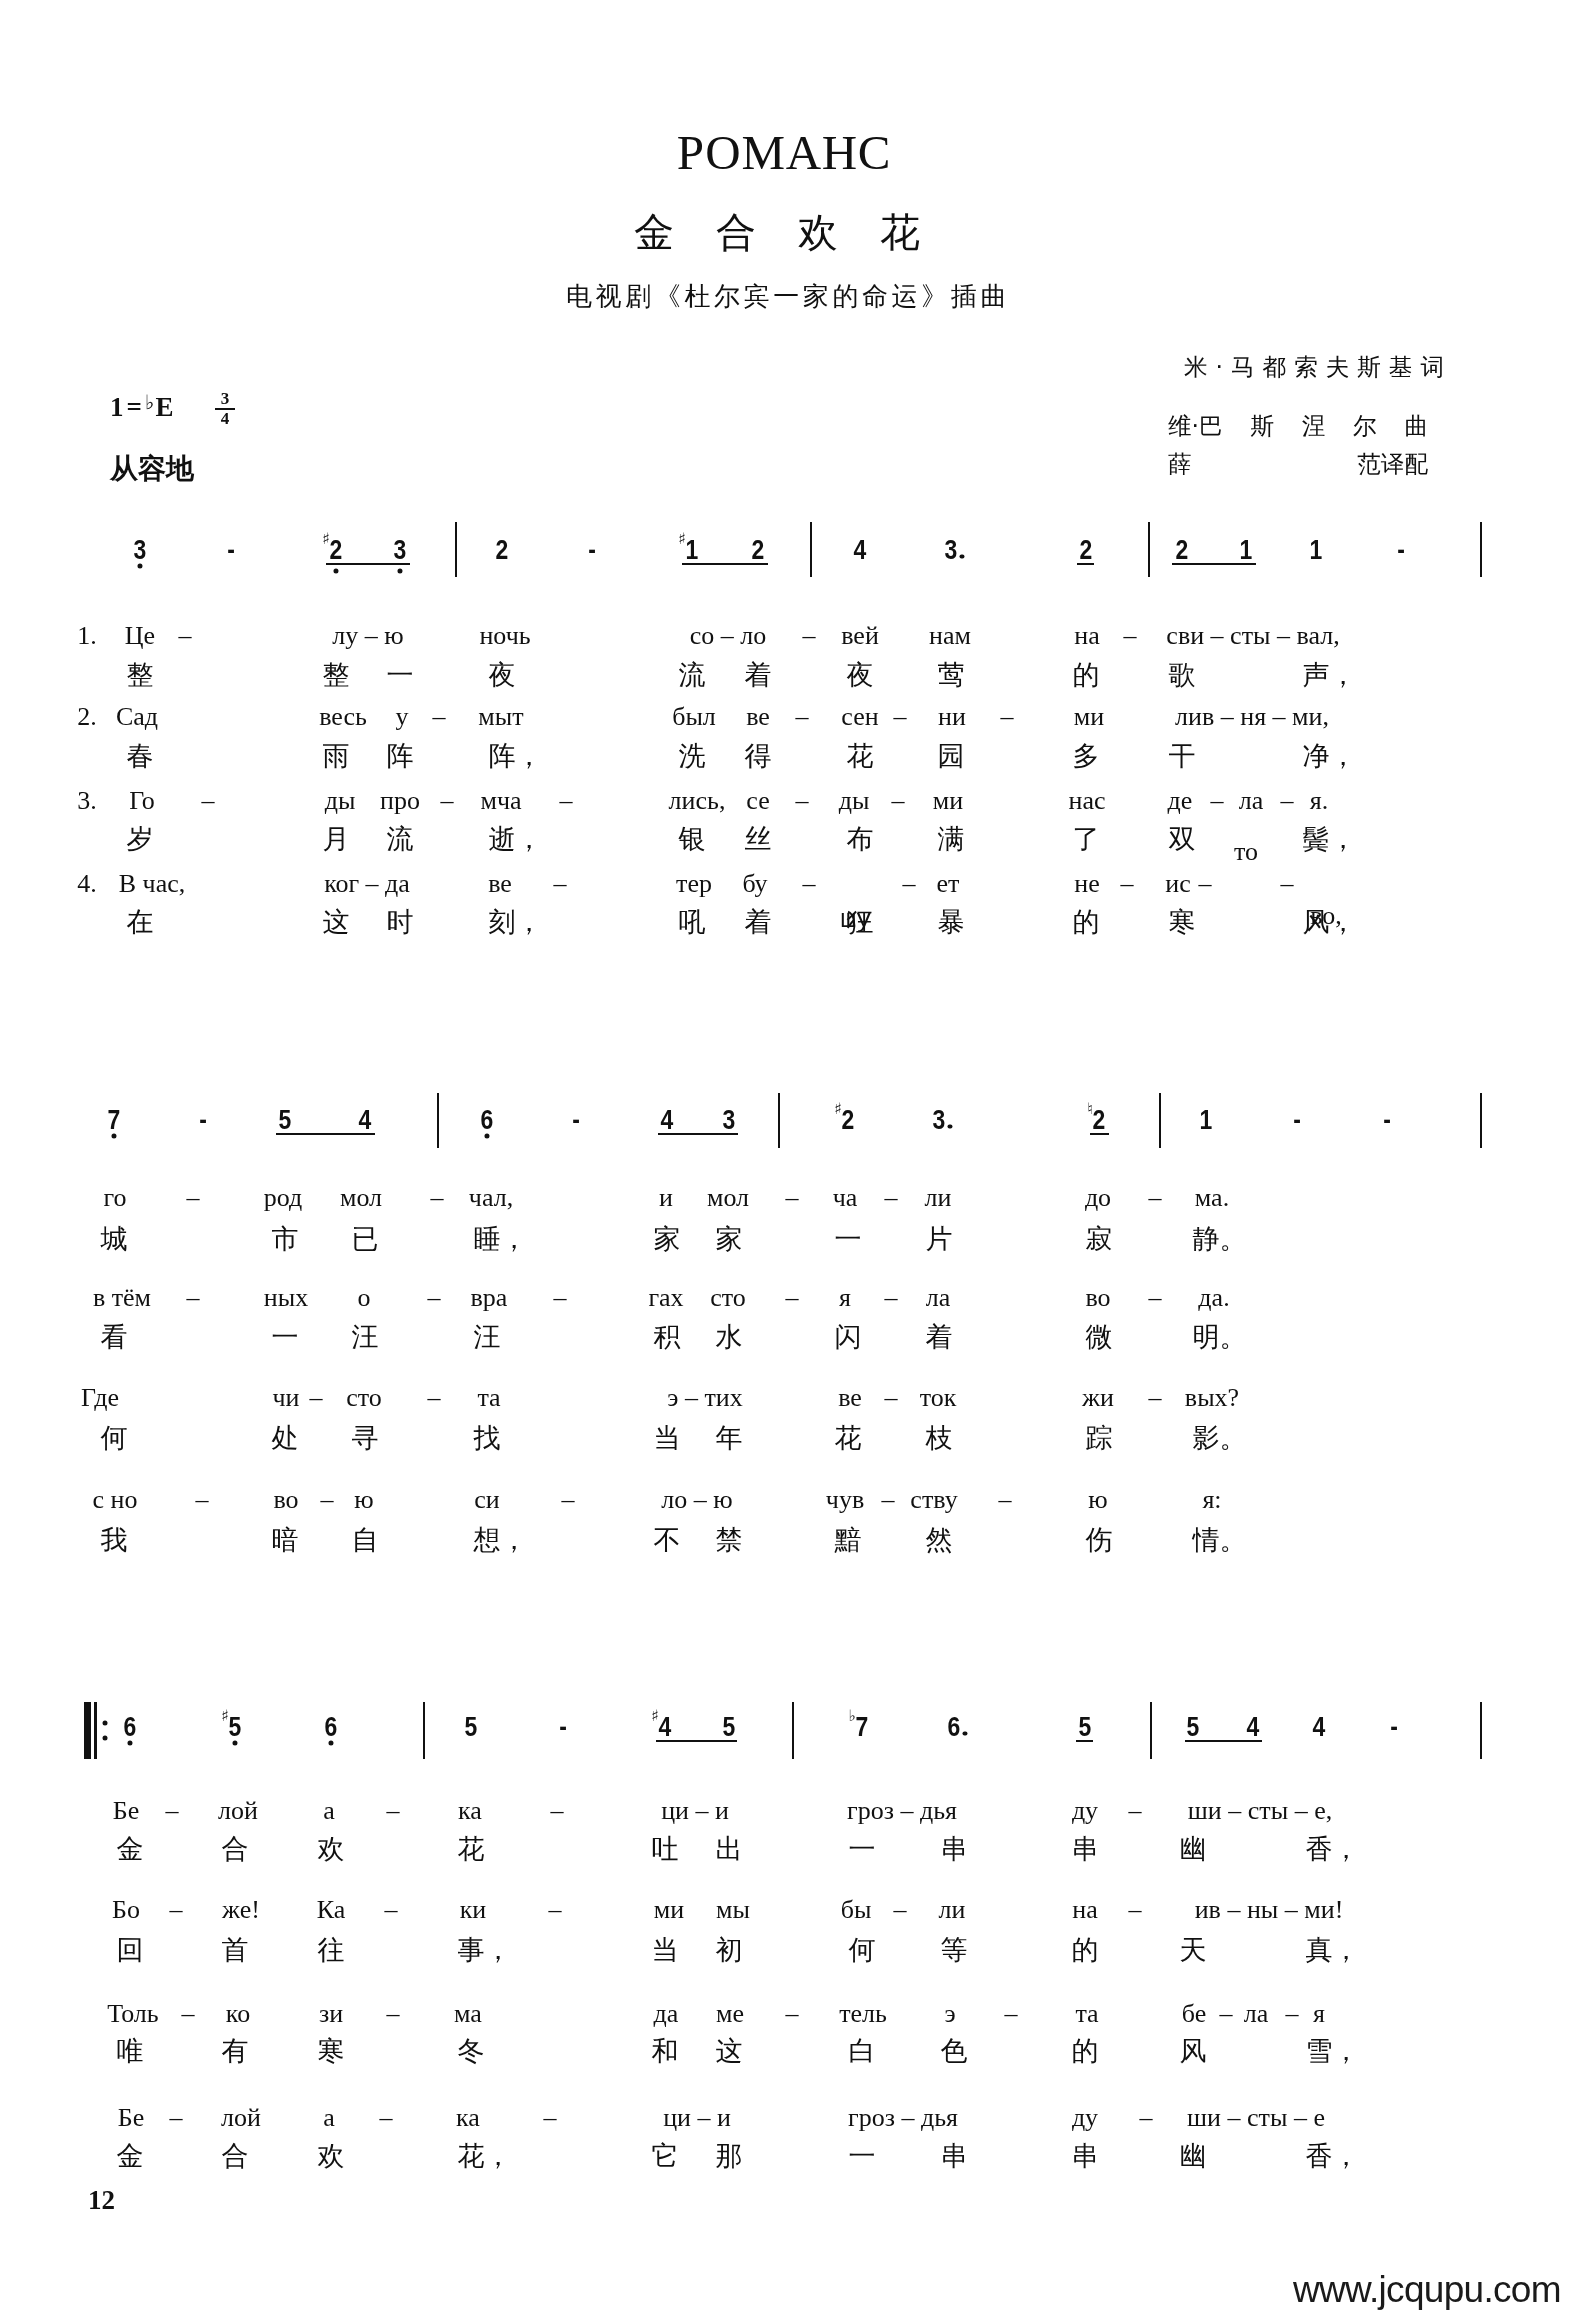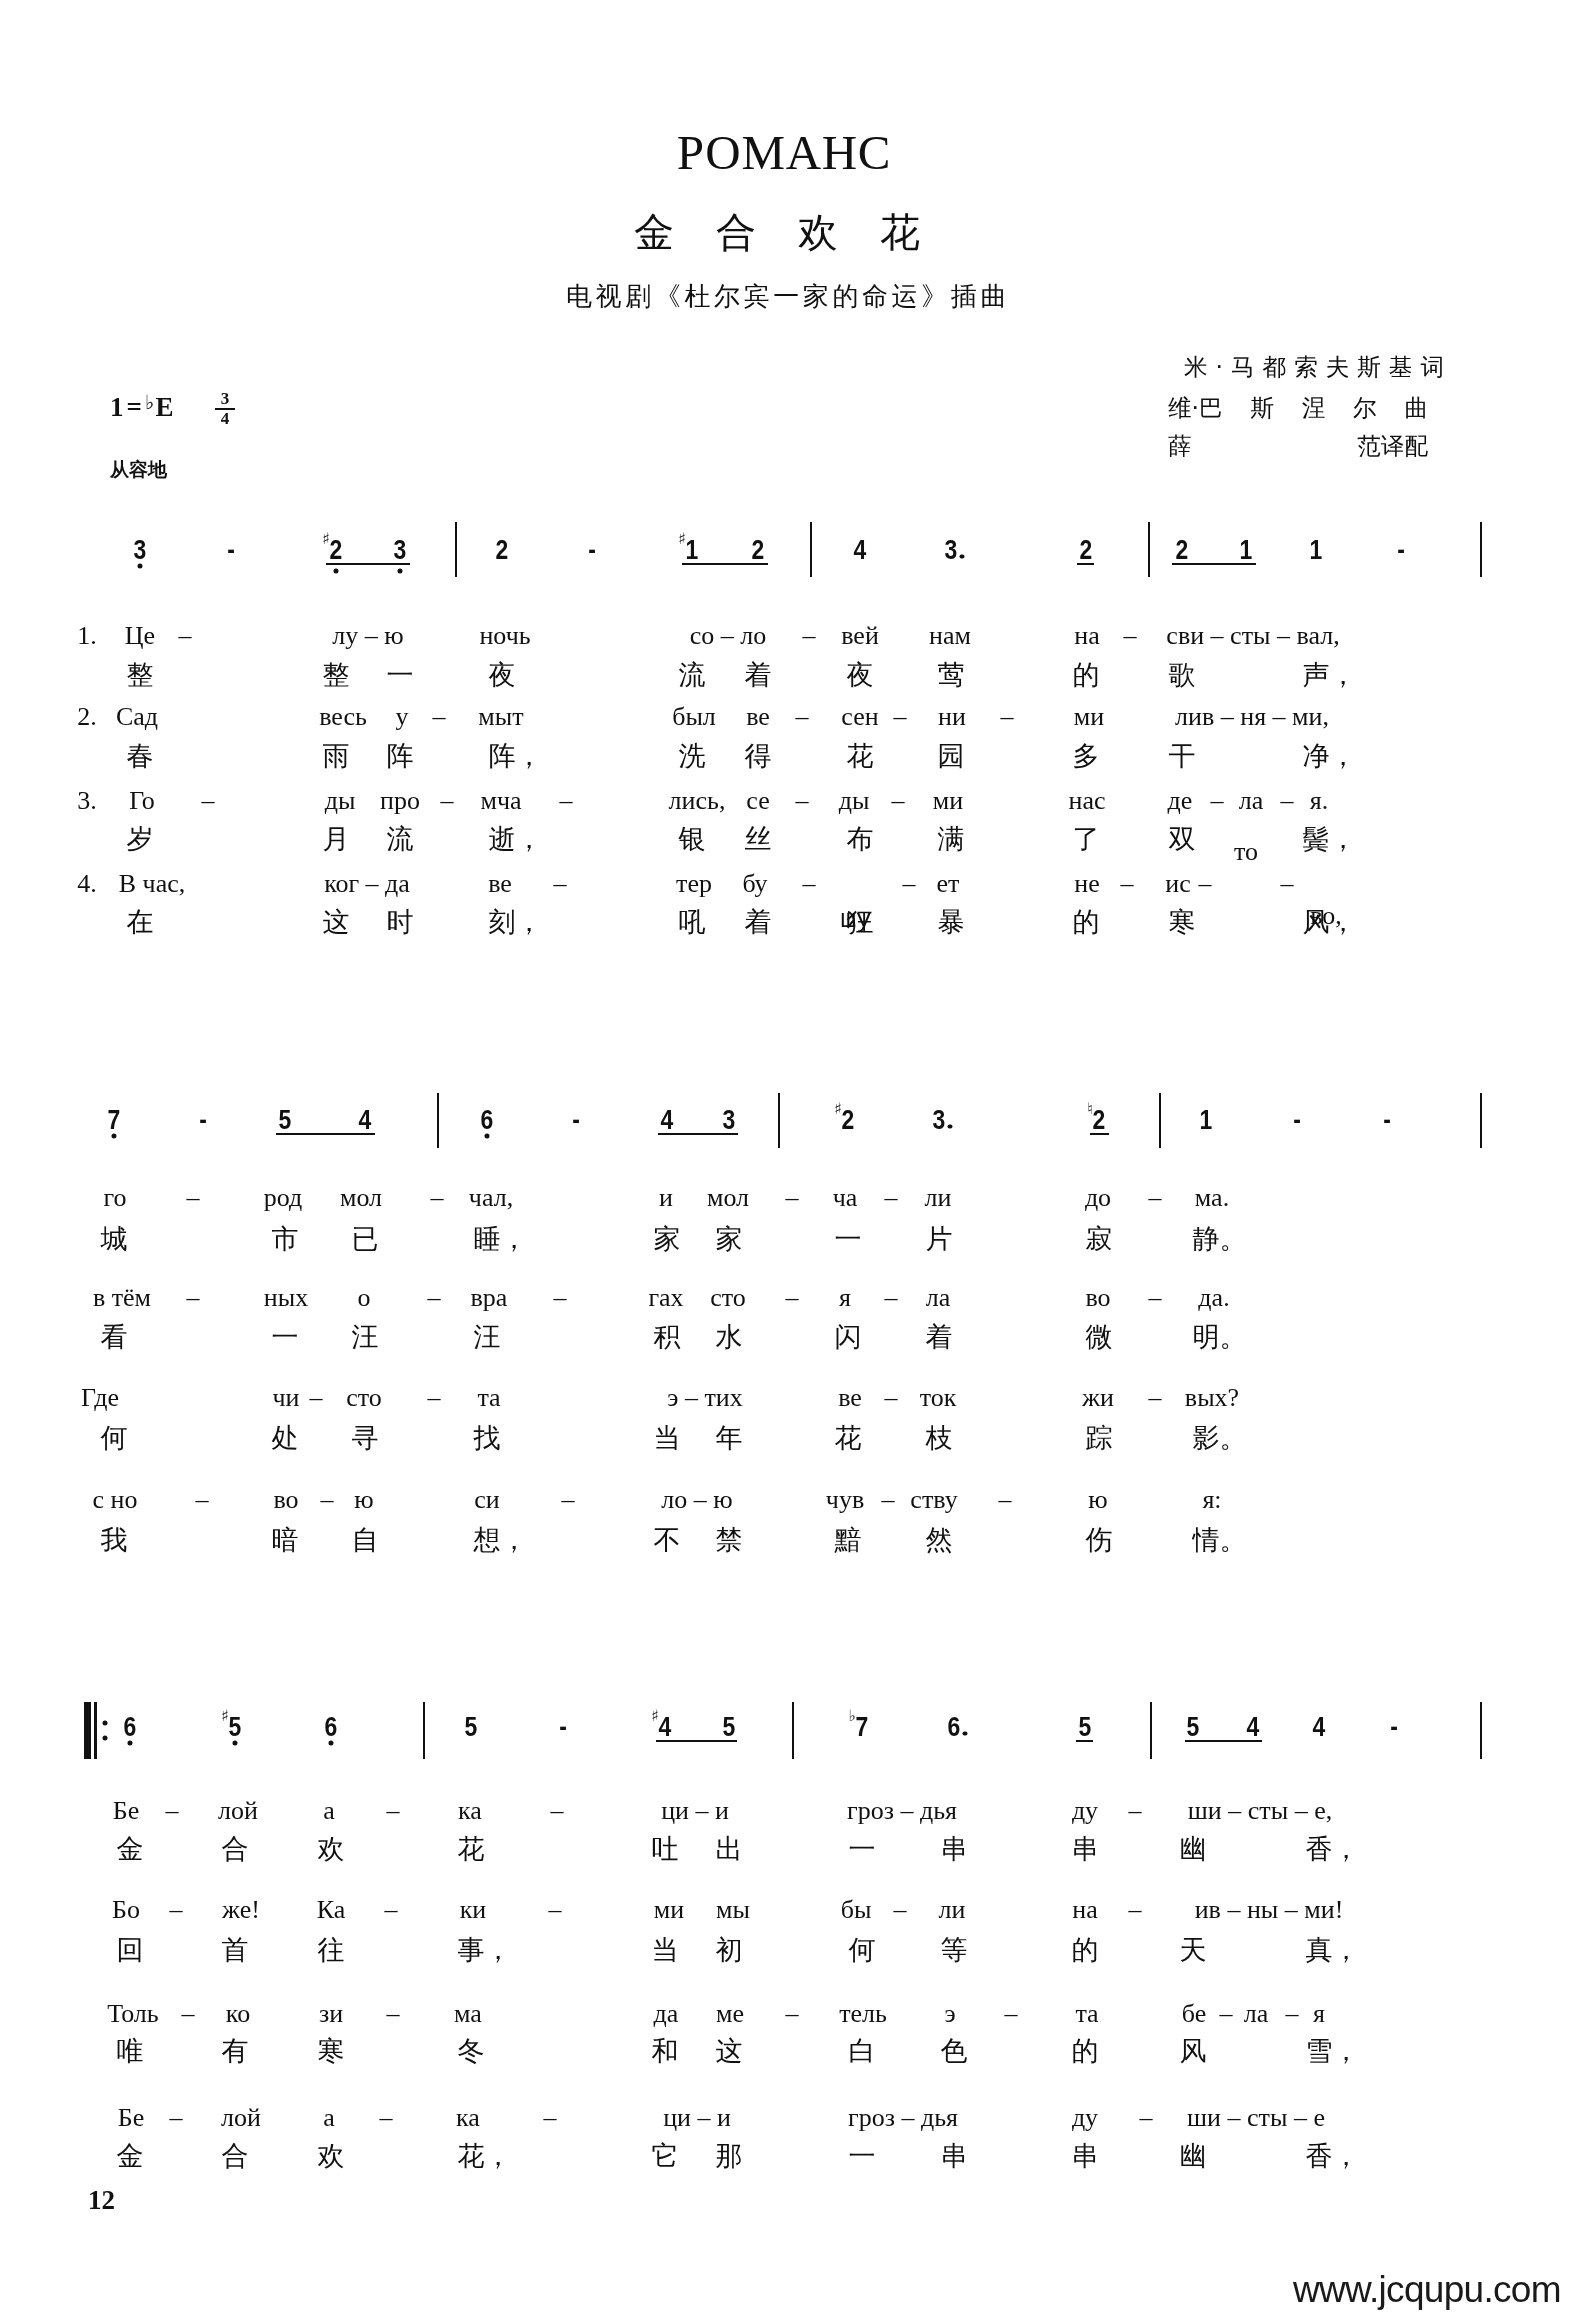--- a/index.html
+++ b/index.html
@@ -8,24 +8,24 @@
 
   
   .title-ru { left: 784px; top: 152px; transform: translate(-50%, -50%); font-family: "Liberation Serif", serif; font-size: 49px; line-height: 1; letter-spacing: 0.7px; }
   .title-zh { left: 634px; top: 232px; transform: translateY(-50%); font-family: "DejaVu Sans", sans-serif; font-size: 40px; line-height: 1; letter-spacing: 42px; }
   .subtitle { left: 566px; top: 296px; transform: translateY(-50%); font-family: "DejaVu Sans", sans-serif; font-size: 26px; line-height: 1; letter-spacing: 3.6px; }
   .key { left: 110px; top: 407px; transform: translateY(-50%); font-family: "Liberation Serif", serif; font-weight: bold; font-size: 27px; line-height: 1; display: flex; align-items: baseline; }
   .key .eq { margin: 0 2.9px; }
   .key .flat { font-family: "DejaVu Sans", sans-serif; font-weight: normal; font-size: 20px; position: relative; top: -7.2px; margin-right: 1.4px; }
   .timesig { left: 215px; top: 390px; width: 20px; font-family: "Liberation Serif", serif; font-weight: bold; font-size: 17px; line-height: 1; display: flex; flex-direction: column; align-items: center; }
   .timesig .line { width: 20px; height: 2.1px; background: #111111; margin: 0.7px 0; }
-  .tempo { left: 110px; top: 469px; transform: translateY(-50%); font-family: "DejaVu Sans", sans-serif; font-weight: bold; font-size: 19px; line-height: 1; }
+  .tempo { left: 110px; top: 469px; transform: translateY(-50%); font-family: "DejaVu Sans", sans-serif; font-weight: bold; font-size: 28px; line-height: 1; }
   .credit { left: 1168px; width: 260px; font-family: "DejaVu Sans", sans-serif; font-size: 23.6px; line-height: 1; transform: translateY(-50%); }
   .credit.justify { text-align: justify; text-align-last: justify; margin-left: 16px; }
-  .credit.flex { display: flex; justify-content: space-between; }
+  .credit.flex { display: flex; justify-content: space-between; margin-top: 18px; }
 
   
   .bar { position: absolute; width: 2.1px; background: #111111; }
   .rep-thick { position: absolute; width: 7.2px; background: #111111; }
   .rep-thin { position: absolute; width: 2.9px; background: #111111; }
   .rep-dot { position: absolute; width: 5px; height: 5px; border-radius: 50%; background: #111111; transform: translate(-50%, -50%); }
   .ul-line { position: absolute; height: 2.1px; background: #111111; }
   .note { position: absolute; transform: translate(-50%, -50%); font-family: "Liberation Sans", sans-serif; font-weight: bold; font-size: 27px; line-height: 1; height: 27px; }
   .note .digit { display: inline-block; transform: scaleX(0.85); }
   .note .acc { position: absolute; right: calc(100% - 1.4px); top: -5.7px; font-family: "DejaVu Sans", sans-serif; font-weight: normal; font-size: 15.7px; line-height: 1; }

